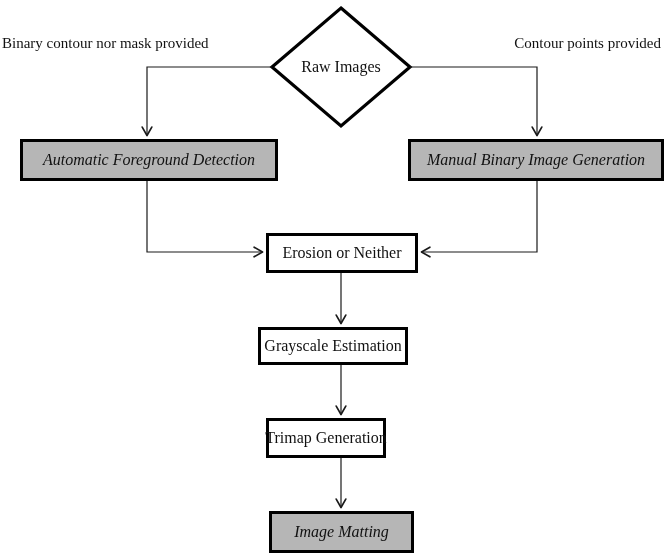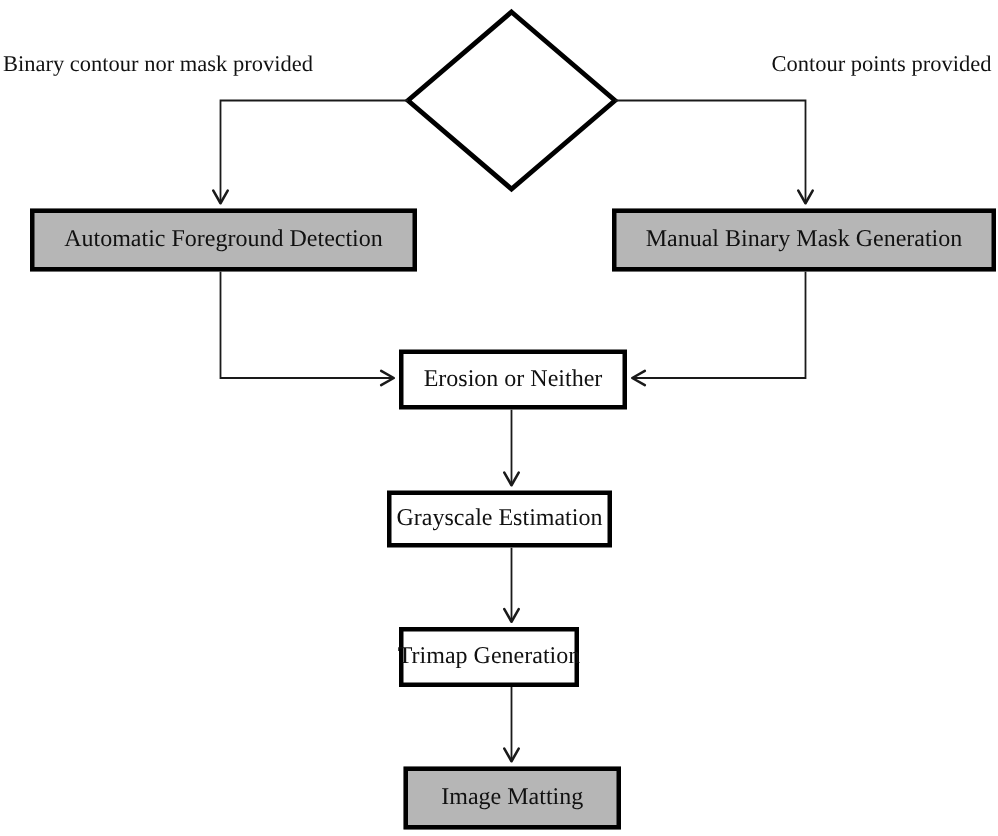--- a/index.html
+++ b/index.html
@@ -28,21 +28,21 @@
     box-sizing: border-box;
     border: 3px solid #000000;
     display: flex;
     align-items: center;
     justify-content: center;
     font-size: 16px;
     line-height: 1;
     text-align: center;
     white-space: nowrap;
   }
-  .node.gray  { background: #b6b6b6; }
+  .node.gray  { background: #b6b6b6; font-style: italic; }
   .node.white { background: #ffffff; }
 
   .node-auto-fg     { left: 20px;  top: 139px; width: 258px; height: 42px; }
   .node-manual-mask { left: 408px; top: 139px; width: 256px; height: 42px; }
   .node-erosion     { left: 266px; top: 233px; width: 152px; height: 40px; }
   .node-grayscale   { left: 258px; top: 327px; width: 150px; height: 38px; }
   .node-trimap      { left: 266px; top: 418px; width: 120px; height: 40px; }
   .node-matting     { left: 269px; top: 511px; width: 145px; height: 42px; }
 
   .diamond-label {
@@ -89,27 +89,28 @@
     <path d="M341,273 V323.5" fill="none" stroke="#1a1a1a" stroke-width="1.2" marker-end="url(#arrow)"></path>
 
     <path d="M341,365 V414.5" fill="none" stroke="#1a1a1a" stroke-width="1.2" marker-end="url(#arrow)"></path>
 
     <path d="M341,458 V507.5" fill="none" stroke="#1a1a1a" stroke-width="1.2" marker-end="url(#arrow)"></path>
   </svg>
 
   <div class="edge-label left">Binary contour nor mask provided</div>
   <div class="edge-label right">Contour points provided</div>
 
+  <div class="diamond-label">Raw Images</div>
 
   <div class="node gray node-auto-fg">
     <span>Automatic Foreground Detection</span>
   </div>
 
   <div class="node gray node-manual-mask">
-    <span>Manual Binary Mask Generation</span>
+    <span>Manual Binary Image Generation</span>
   </div>
 
   <div class="node white node-erosion">
     <span>Erosion or Neither</span>
   </div>
 
   <div class="node white node-grayscale">
     <span>Grayscale Estimation</span>
   </div>
 

